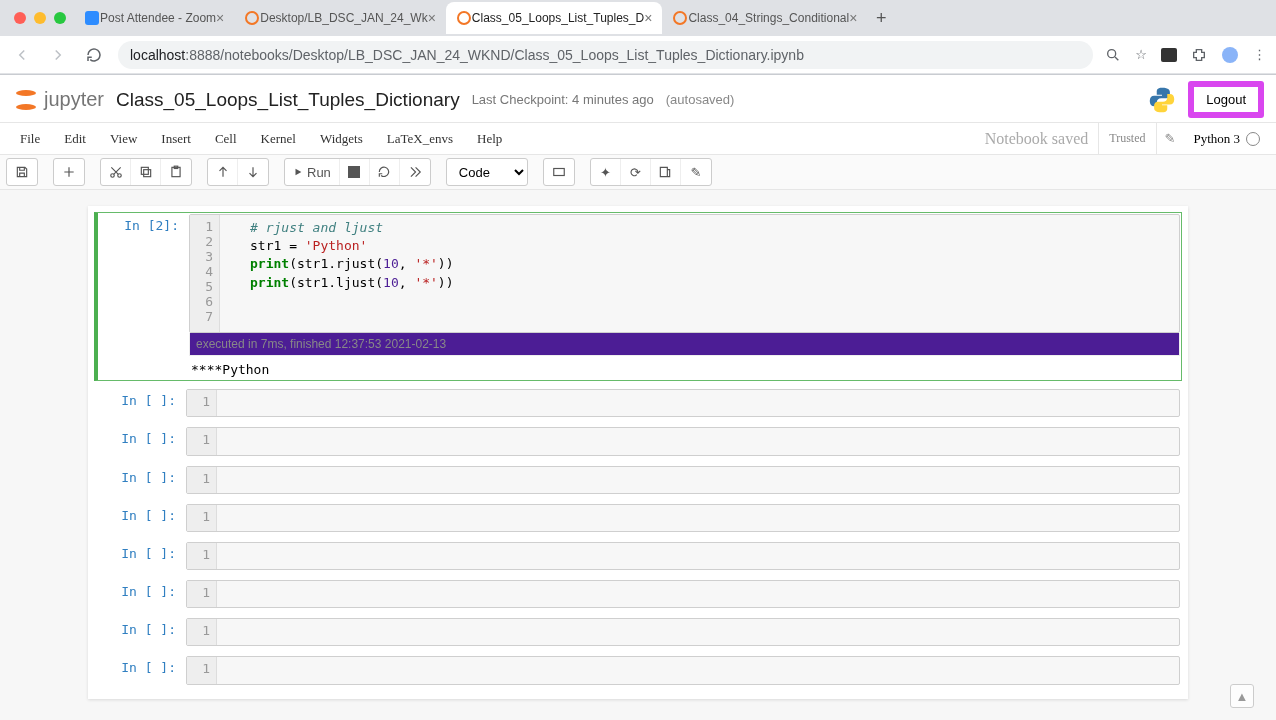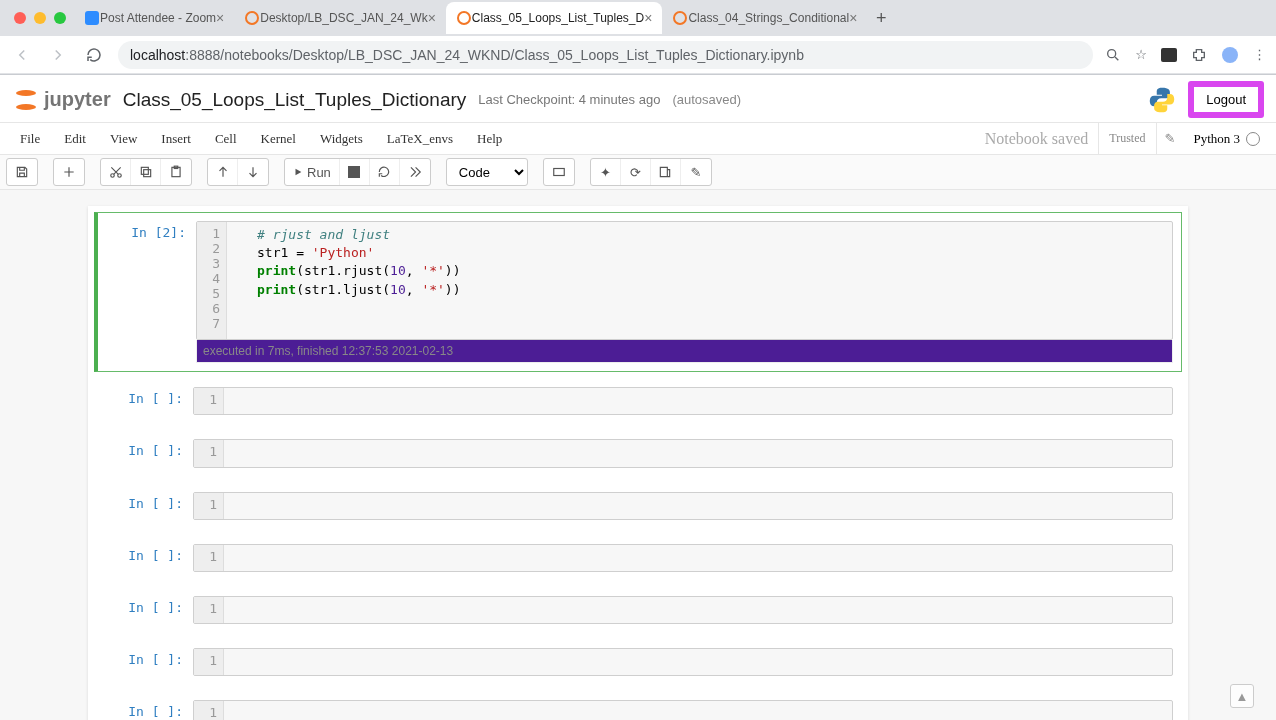--- a/index.html
+++ b/index.html
@@ -19,21 +19,21 @@
 .newtab { display: flex; align-items: center; justify-content: center; width: 28px; height: 28px; color: #555; font-size: 18px; cursor: pointer; }
 .addrbar { display: flex; align-items: center; height: 38px; background: #fff; padding: 0 10px; gap: 12px; border-bottom: 1px solid #e1e3e6; }
 .navbtn { color: #5f6368; display: flex; align-items: center; justify-content: center; width: 24px; height: 24px; cursor: pointer; }
 .navbtn.disabled { color: #bdc1c6; }
 .urlbox { flex: 1; display: flex; align-items: center; background: #f1f3f4; border-radius: 14px; padding: 4px 12px; height: 28px; color: #202124; font-size: 14px; }
 .urlbox .rest { color: #5f6368; }
 .addr-icons { display: flex; gap: 14px; align-items: center; color: #5f6368; }
 
 
 .jp-header { padding: 6px 12px 4px; display: flex; align-items: center; gap: 12px; border-bottom: 1px solid #e6e6e6; }
-.jp-logo { display: flex; align-items: center; gap: 4px; font-size: 20px; color: #757575; font-weight: 700; }
+.jp-logo { display: flex; align-items: center; gap: 4px; font-size: 20px; color: #757575; font-weight: 400; }
 .jp-logo .orb { width: 28px; height: 28px; position: relative; }
 .jp-logo .orb::before, .jp-logo .orb::after { content: ""; position: absolute; left: 4px; right: 4px; height: 6px; border-radius: 50%; background: #f37726; }
 .jp-logo .orb::before { top: 4px; } .jp-logo .orb::after { bottom: 4px; }
 .nb-title { font-size: 19px; color: #222; }
 .checkpoint { font-size: 13px; color: #777; }
 .autosaved { color: #888; }
 .jp-header .spacer { flex: 1; }
 .py-logo { width: 28px; height: 28px; }
 .logout { border: 6px solid #d946ef; border-radius: 3px; padding: 5px 12px; font-size: 13px; background: #fff; cursor: pointer; }
 
@@ -51,21 +51,21 @@
 .toolbar { display: flex; align-items: flex-start; padding: 3px 6px; border-bottom: 1px solid #e6e6e6; gap: 9px; background: #fafafa; }
 .tb-group { display: flex; border: 1px solid #ccc; border-radius: 3px; margin-right: 6px; background: #fff; }
 .tb-btn { width: 30px; height: 26px; display: flex; align-items: center; justify-content: center; color: #555; cursor: pointer; border-right: 1px solid #eee; }
 .tb-btn:last-child { border-right: none; }
 .tb-btn.run { width: auto; padding: 0 8px; gap: 4px; font-size: 13px; }
 .tb-select { height: 28px; border: 1px solid #ccc; border-radius: 3px; font-size: 13px; padding: 0 20px 0 8px; margin-right: 6px; background: #fff; }
 
 
 .nb-area { background: #f7f7f7; padding: 16px 0; overflow: auto; height: calc(720px - 36px - 38px - 44px - 32px - 33px); }
 .notebook { background: #fff; margin: 0 auto; width: 1100px; box-shadow: 0 1px 3px rgba(0,0,0,.12); padding: 6px; }
-.cell { display: flex; margin-bottom: 6px; padding: 8px; border: 1px solid transparent; }
+.cell { display: flex; margin-bottom: 6px; padding: 1px; border: 1px solid transparent; }
 .cell.selected { border: 1px solid #66bb6a; border-left: 4px solid #4caf50; }
 .prompt { width: 90px; text-align: right; padding: 4px 10px 0 0; font-family: "Menlo","Consolas",monospace; font-size: 13px; color: #307fc1; flex-shrink: 0; }
 .cell-body { flex: 1; }
 .input-area { border: 1px solid #cfcfcf; border-radius: 2px; background: #f7f7f7; display: flex; }
 .gutter { background: #eee; border-right: 1px solid #ddd; padding: 4px 6px; text-align: right; font-family: "Menlo","Consolas",monospace; font-size: 13px; color: #999; min-width: 30px; }
 .code { padding: 4px 8px; font-family: "Menlo","Consolas",monospace; font-size: 13px; white-space: pre; flex: 1; line-height: 1.4; color: #000; margin-left: 22px; }
 .code .c { color: #408080; font-style: italic; }
 .code .s { color: #ba2121; }
 .code .n { color: #4c1d95; }
 .code .k { color: #008000; font-weight: bold; }
@@ -319,20 +319,21 @@
             </div>
           <div class="code"><span class="c"># rjust and ljust</span>
 str1 = <span class="s">'Python'</span>
 <span class="k">print</span>(str1.rjust(<span class="n">10</span>, <span class="s">'*'</span>))
 <span class="k">print</span>(str1.ljust(<span class="n">10</span>, <span class="s">'*'</span>))
 
 
 </div>
         </div>
         <div class="exec-info">executed in 7ms, finished 12:37:53 2021-02-13</div>
+        <div class="output">****Python</div>
       </div>
     </div>
 
     <div class="cell">
       <div class="prompt">In [ ]:</div>
       <div class="cell-body">
           <div class="input-area">
             <div class="gutter">1</div>
             <div class="code"> </div>
           </div>

